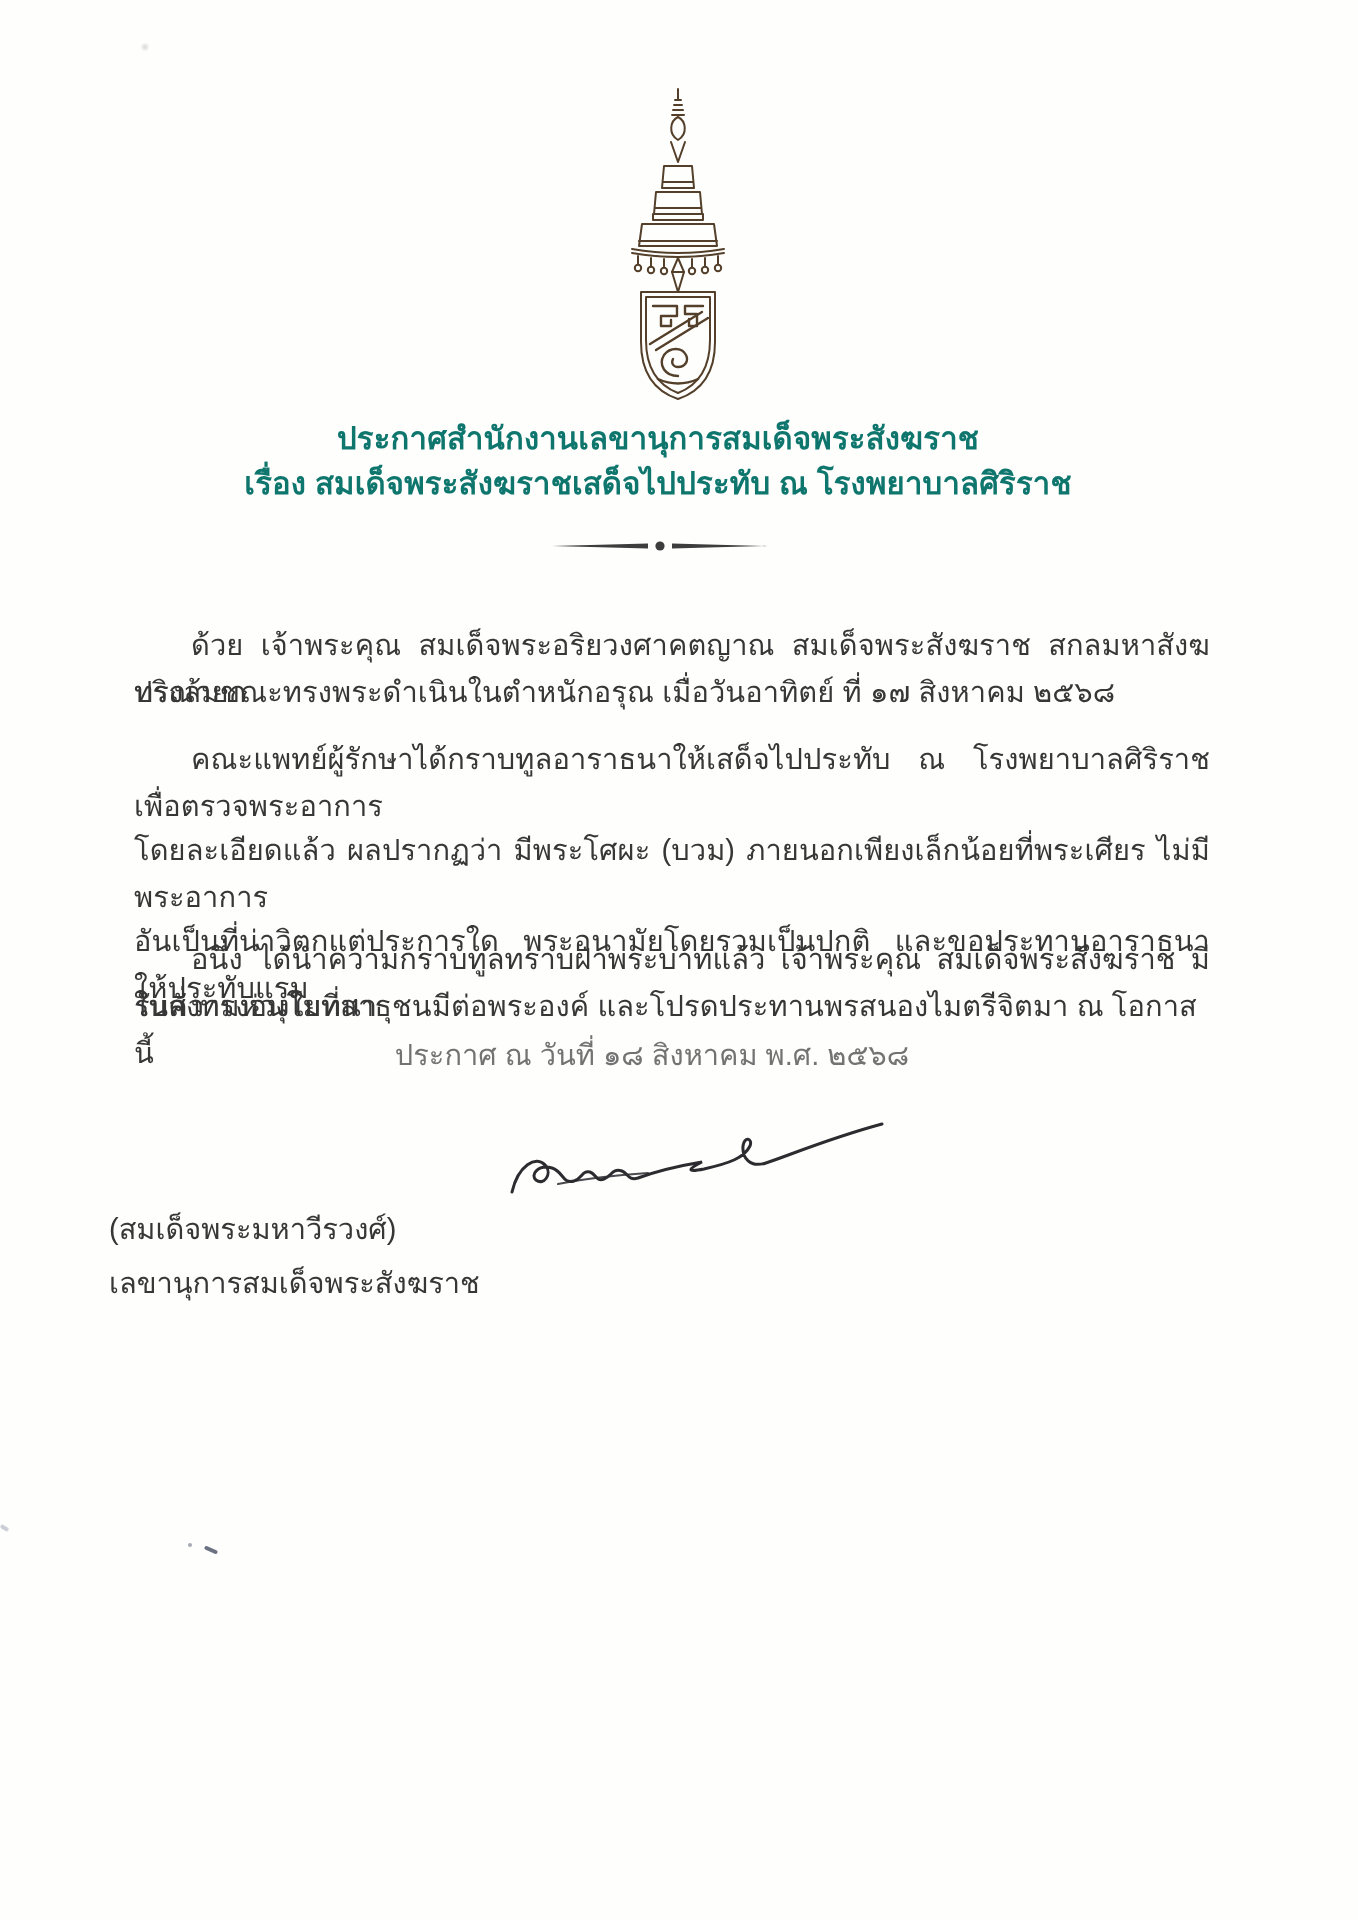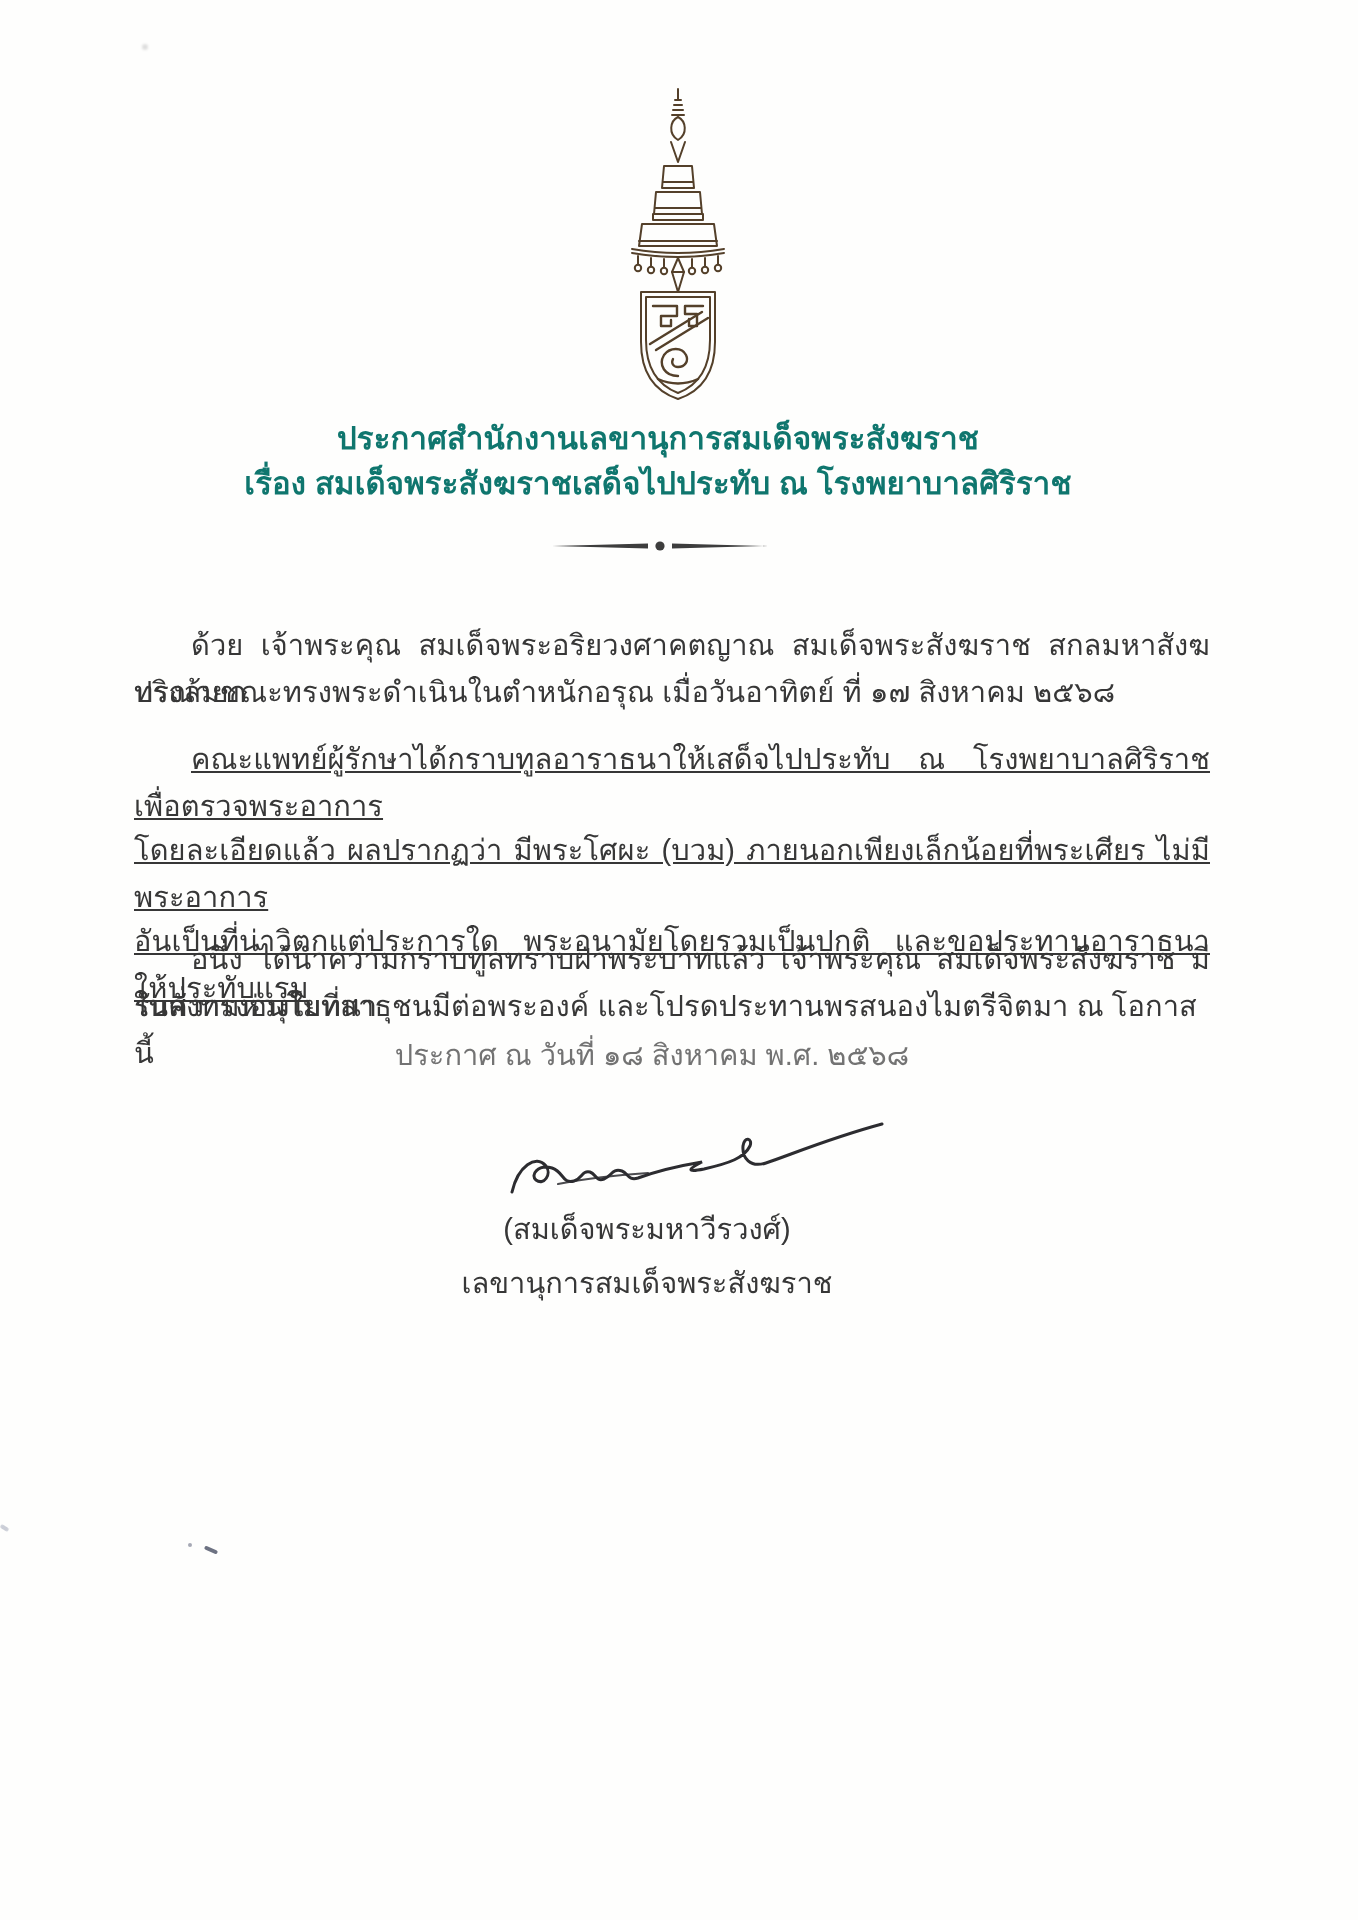--- a/index.html
+++ b/index.html
@@ -60,21 +60,21 @@
     color: #373737;
     letter-spacing: 0.1px;
   }
   .bline.fill {
     text-align: justify;
     text-align-last: justify;
     margin-top: 44px;
   }
   .bline.indent { text-indent: 57px; }
   #para1 { top: 578px; }
-  #para2 { top: 692px; text-decoration: underline; }
+  #para2 { top: 692px; }
   #para3 { top: 892px; }
   .date-line {
     position: absolute;
     left: 134px;
     width: 1076px;
     top: 1032px;
     text-align: center;
     transform: translateX(-20px);
     font-size: 29px;
     line-height: 47px;
@@ -87,21 +87,21 @@
     left: 498px;
     top: 1118px;
     width: 392px;
     height: 100px;
   }
   .signature svg { display: block; width: 100%; height: 100%; }
   .sig-name, .sig-role {
     position: absolute;
     left: 134px;
     width: 1076px;
-    text-align: center;
+    text-align: left;
     transform: translateX(-25px);
     font-size: 29px;
     line-height: 46px;
     color: #373737;
     white-space: nowrap;
   }
   .sig-name { top: 1206px; }
   .sig-role { top: 1260px; }
   
   .speck { position: absolute; pointer-events: none; }

